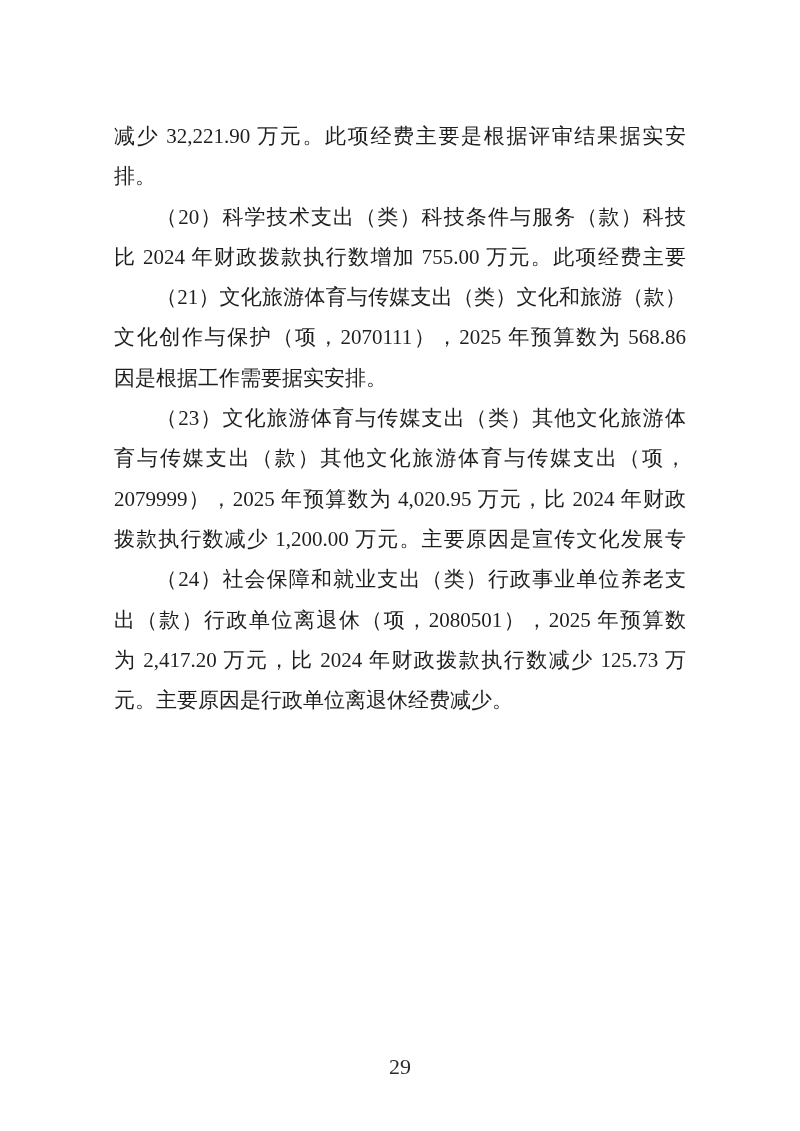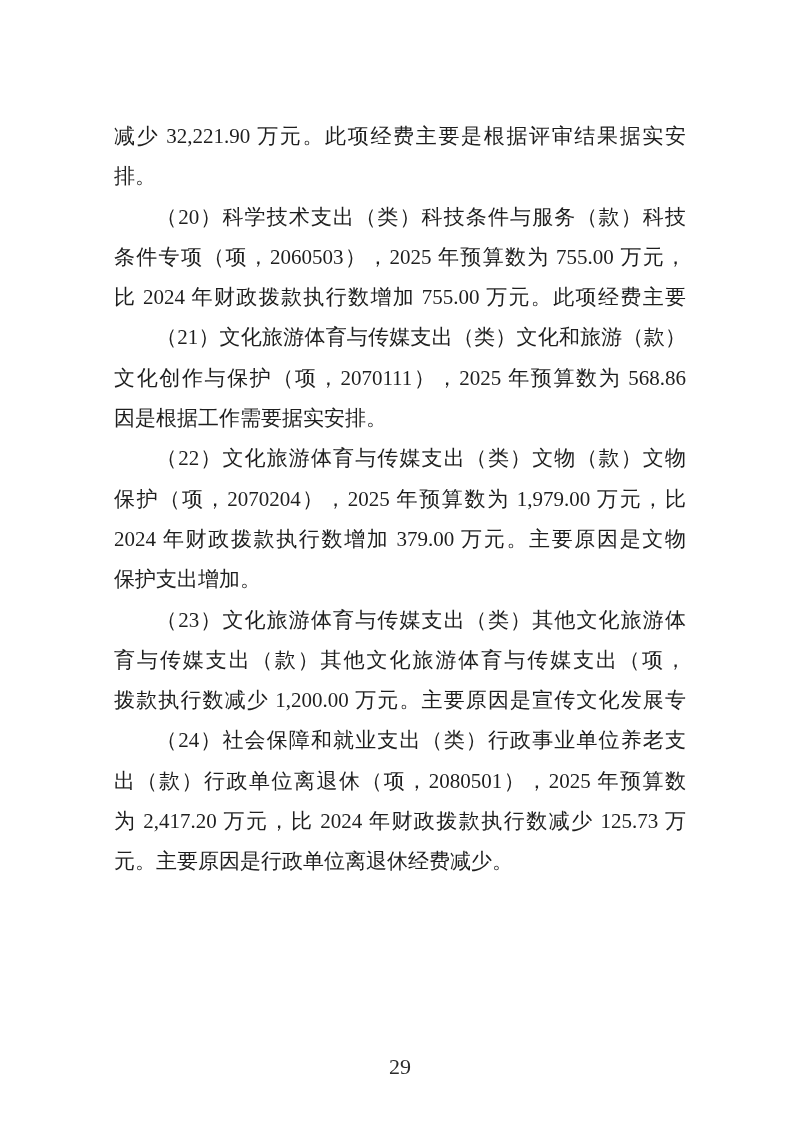--- a/index.html
+++ b/index.html
@@ -56,37 +56,31 @@
 <body>
 
 <div class="page">
   <main class="doc-body" id="doc-body">
       <div class="paragraph">
         <div class="line">减少 32,221.90 万元。此项经费主要是根据评审结果据实安</div>
         <div class="line last">排。</div>
       </div>
       <div class="paragraph">
         <div class="line indent">（20）科学技术支出（类）科技条件与服务（款）科技</div>
-        <div class="line">条件专项（项，2060503），2025 年预算数为 755.00 万元，</div>
         <div class="line">比 2024 年财政拨款执行数增加 755.00 万元。此项经费主要</div>
       </div>
       <div class="paragraph">
         <div class="line indent">（21）文化旅游体育与传媒支出（类）文化和旅游（款）</div>
         <div class="line">文化创作与保护（项，2070111），2025 年预算数为 568.86</div>
         <div class="line last">因是根据工作需要据实安排。</div>
       </div>
       <div class="paragraph">
-        <div class="line indent">（22）文化旅游体育与传媒支出（类）文物（款）文物</div>
-        <div class="line">保护（项，2070204），2025 年预算数为 1,979.00 万元，比</div>
-        <div class="line">2024 年财政拨款执行数增加 379.00 万元。主要原因是文物</div>
-        <div class="line last">保护支出增加。</div>
-      </div>
-      <div class="paragraph">
         <div class="line indent">（23）文化旅游体育与传媒支出（类）其他文化旅游体</div>
         <div class="line">育与传媒支出（款）其他文化旅游体育与传媒支出（项，</div>
+        <div class="line">2079999），2025 年预算数为 4,020.95 万元，比 2024 年财政</div>
         <div class="line">拨款执行数减少 1,200.00 万元。主要原因是宣传文化发展专</div>
       </div>
       <div class="paragraph">
         <div class="line indent">（24）社会保障和就业支出（类）行政事业单位养老支</div>
         <div class="line">出（款）行政单位离退休（项，2080501），2025 年预算数</div>
         <div class="line">为 2,417.20 万元，比 2024 年财政拨款执行数减少 125.73 万</div>
         <div class="line last">元。主要原因是行政单位离退休经费减少。</div>
       </div>
     </main>
   <footer class="page-number">29</footer>

